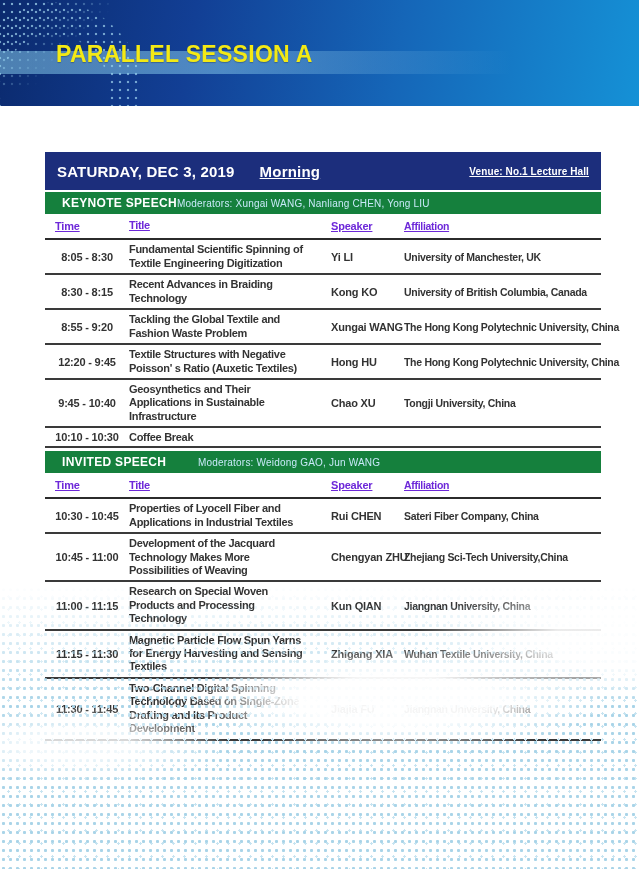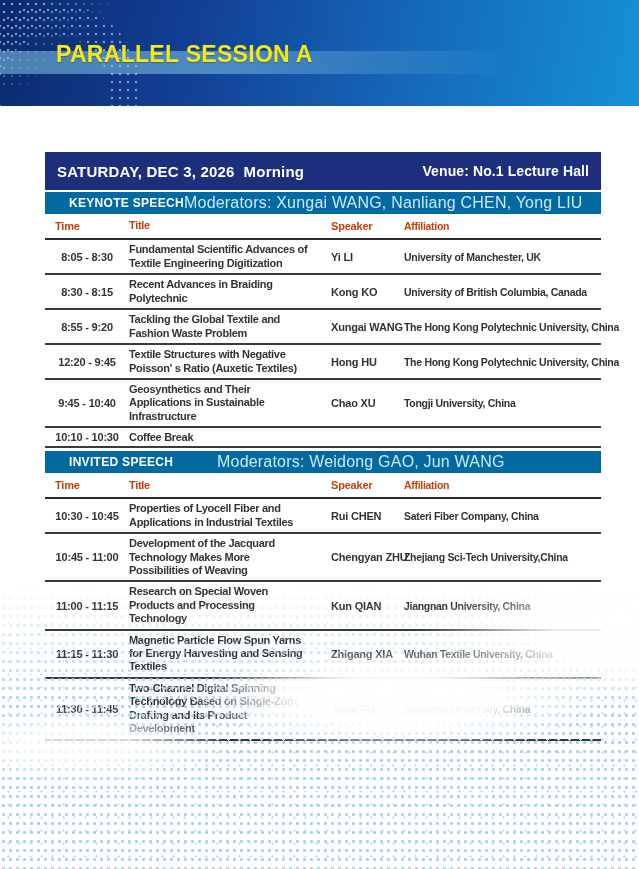--- a/index.html
+++ b/index.html
@@ -43,39 +43,39 @@
 
   
   .table { position:absolute; left:45px; top:152px; width:556px; }
 
   .navy-bar {
     height:38px; background:#1C2E7C; color:#fff;
     display:flex; align-items:center; justify-content:space-between;
     padding:0 12px; margin-bottom:2px;
   }
   .navy-date { font-size:15px; font-weight:bold; letter-spacing:.2px; }
-  .navy-date .period { margin-left:9px; }
-  .navy-venue { font-size:14px; font-weight:bold; letter-spacing:.1px; }
+  .navy-date .period { margin-left:25px;text-decoration:underline; }
+  .navy-venue { font-size:10px; font-weight:bold; letter-spacing:.1px;text-decoration:underline; }
 
   .section-bar {
-    height:22px; background:#0369a1; color:#fff;
-    display:flex; align-items:center; padding:0 24px;
+    height:22px; background:#15803d; color:#fff;
+    display:flex; align-items:center; padding:0 17px;
   }
   .bar-name { font-size:12px; font-weight:bold; letter-spacing:.3px; flex:none; }
   .sec-keynote .bar-name { width:115px; }
-  .sec-invited .bar-name { width:148px; }
-  .bar-mods { font-size:16px; color:#C9E9F9; letter-spacing:.2px; white-space:nowrap; }
+  .sec-invited .bar-name { width:136px; }
+  .bar-mods { font-size:10px; color:#C9E9F9; letter-spacing:.2px; white-space:nowrap; }
 
   .grid-row {
     display:grid; grid-template-columns:84px 202px 73px 197px;
     align-items:center; width:556px;
   }
   .col-head {
     min-height:26px; border-bottom:2px solid #2b2b2b;
-    font-size:12.5px; font-weight:bold; color:#c2410c;
+    font-size:12.5px; font-weight:bold; color:#6d28d9;text-decoration:underline;
   }
   .col-head .c-time { padding-left:10px; text-align:left; }
   .row {
     min-height:35px; border-bottom:2px solid #3a3a3a;
     padding:3px 0; color:#333;
   }
   .row-coffee { min-height:20px; padding:1px 0; }
   .row-tall { min-height:45px; }
   .c-time  { font-size:11px; font-weight:600; text-align:center; letter-spacing:-.2px; white-space:nowrap; }
   .c-title { font-size:11px; font-weight:600; line-height:1.22; letter-spacing:-.3px; padding-right:22px; }
@@ -109,47 +109,47 @@
   <div class="dot-grid corner-patch"></div>
   <div class="dot-grid globe-ring"></div>
   <div class="banner-stripe"></div>
   <div class="banner-title">PARALLEL SESSION A</div>
 </div>
 
 <div class="table">
 
   <div class="navy-bar">
     <div class="navy-date">
-      <span>SATURDAY, DEC 3, 2026</span><span class="period">Morning</span>
+      <span>SATURDAY, DEC 3, 2019</span><span class="period">Morning</span>
     </div>
     <div class="navy-venue">Venue: No.1 Lecture Hall</div>
   </div>
 
   <div class="section-bar sec-keynote">
     <span class="bar-name">KEYNOTE SPEECH</span>
     <span class="bar-mods">Moderators: Xungai WANG, Nanliang CHEN, Yong LIU</span>
   </div>
 
   <div class="grid-row col-head">
     <div class="c-time">Time</div>
     <div class="c-title">Title</div>
     <div class="c-speaker">Speaker</div>
     <div class="c-affil">Affiliation</div>
   </div>
 
   <div class="grid-row row">
     <div class="c-time">8:05 - 8:30</div>
-    <div class="c-title">Fundamental Scientific Advances of Textile Engineering Digitization</div>
+    <div class="c-title">Fundamental Scientific Spinning of Textile Engineering Digitization</div>
     <div class="c-speaker">Yi LI</div>
     <div class="c-affil">University of Manchester, UK</div>
   </div>
 
   <div class="grid-row row">
     <div class="c-time">8:30 - 8:15</div>
-    <div class="c-title">Recent Advances in Braiding Polytechnic</div>
+    <div class="c-title">Recent Advances in Braiding Technology</div>
     <div class="c-speaker">Kong KO</div>
     <div class="c-affil">University of British Columbia, Canada</div>
   </div>
 
   <div class="grid-row row">
     <div class="c-time">8:55 - 9:20</div>
     <div class="c-title">Tackling the Global Textile and Fashion Waste Problem</div>
     <div class="c-speaker">Xungai WANG</div>
     <div class="c-affil">The Hong Kong Polytechnic University, China</div>
   </div>

